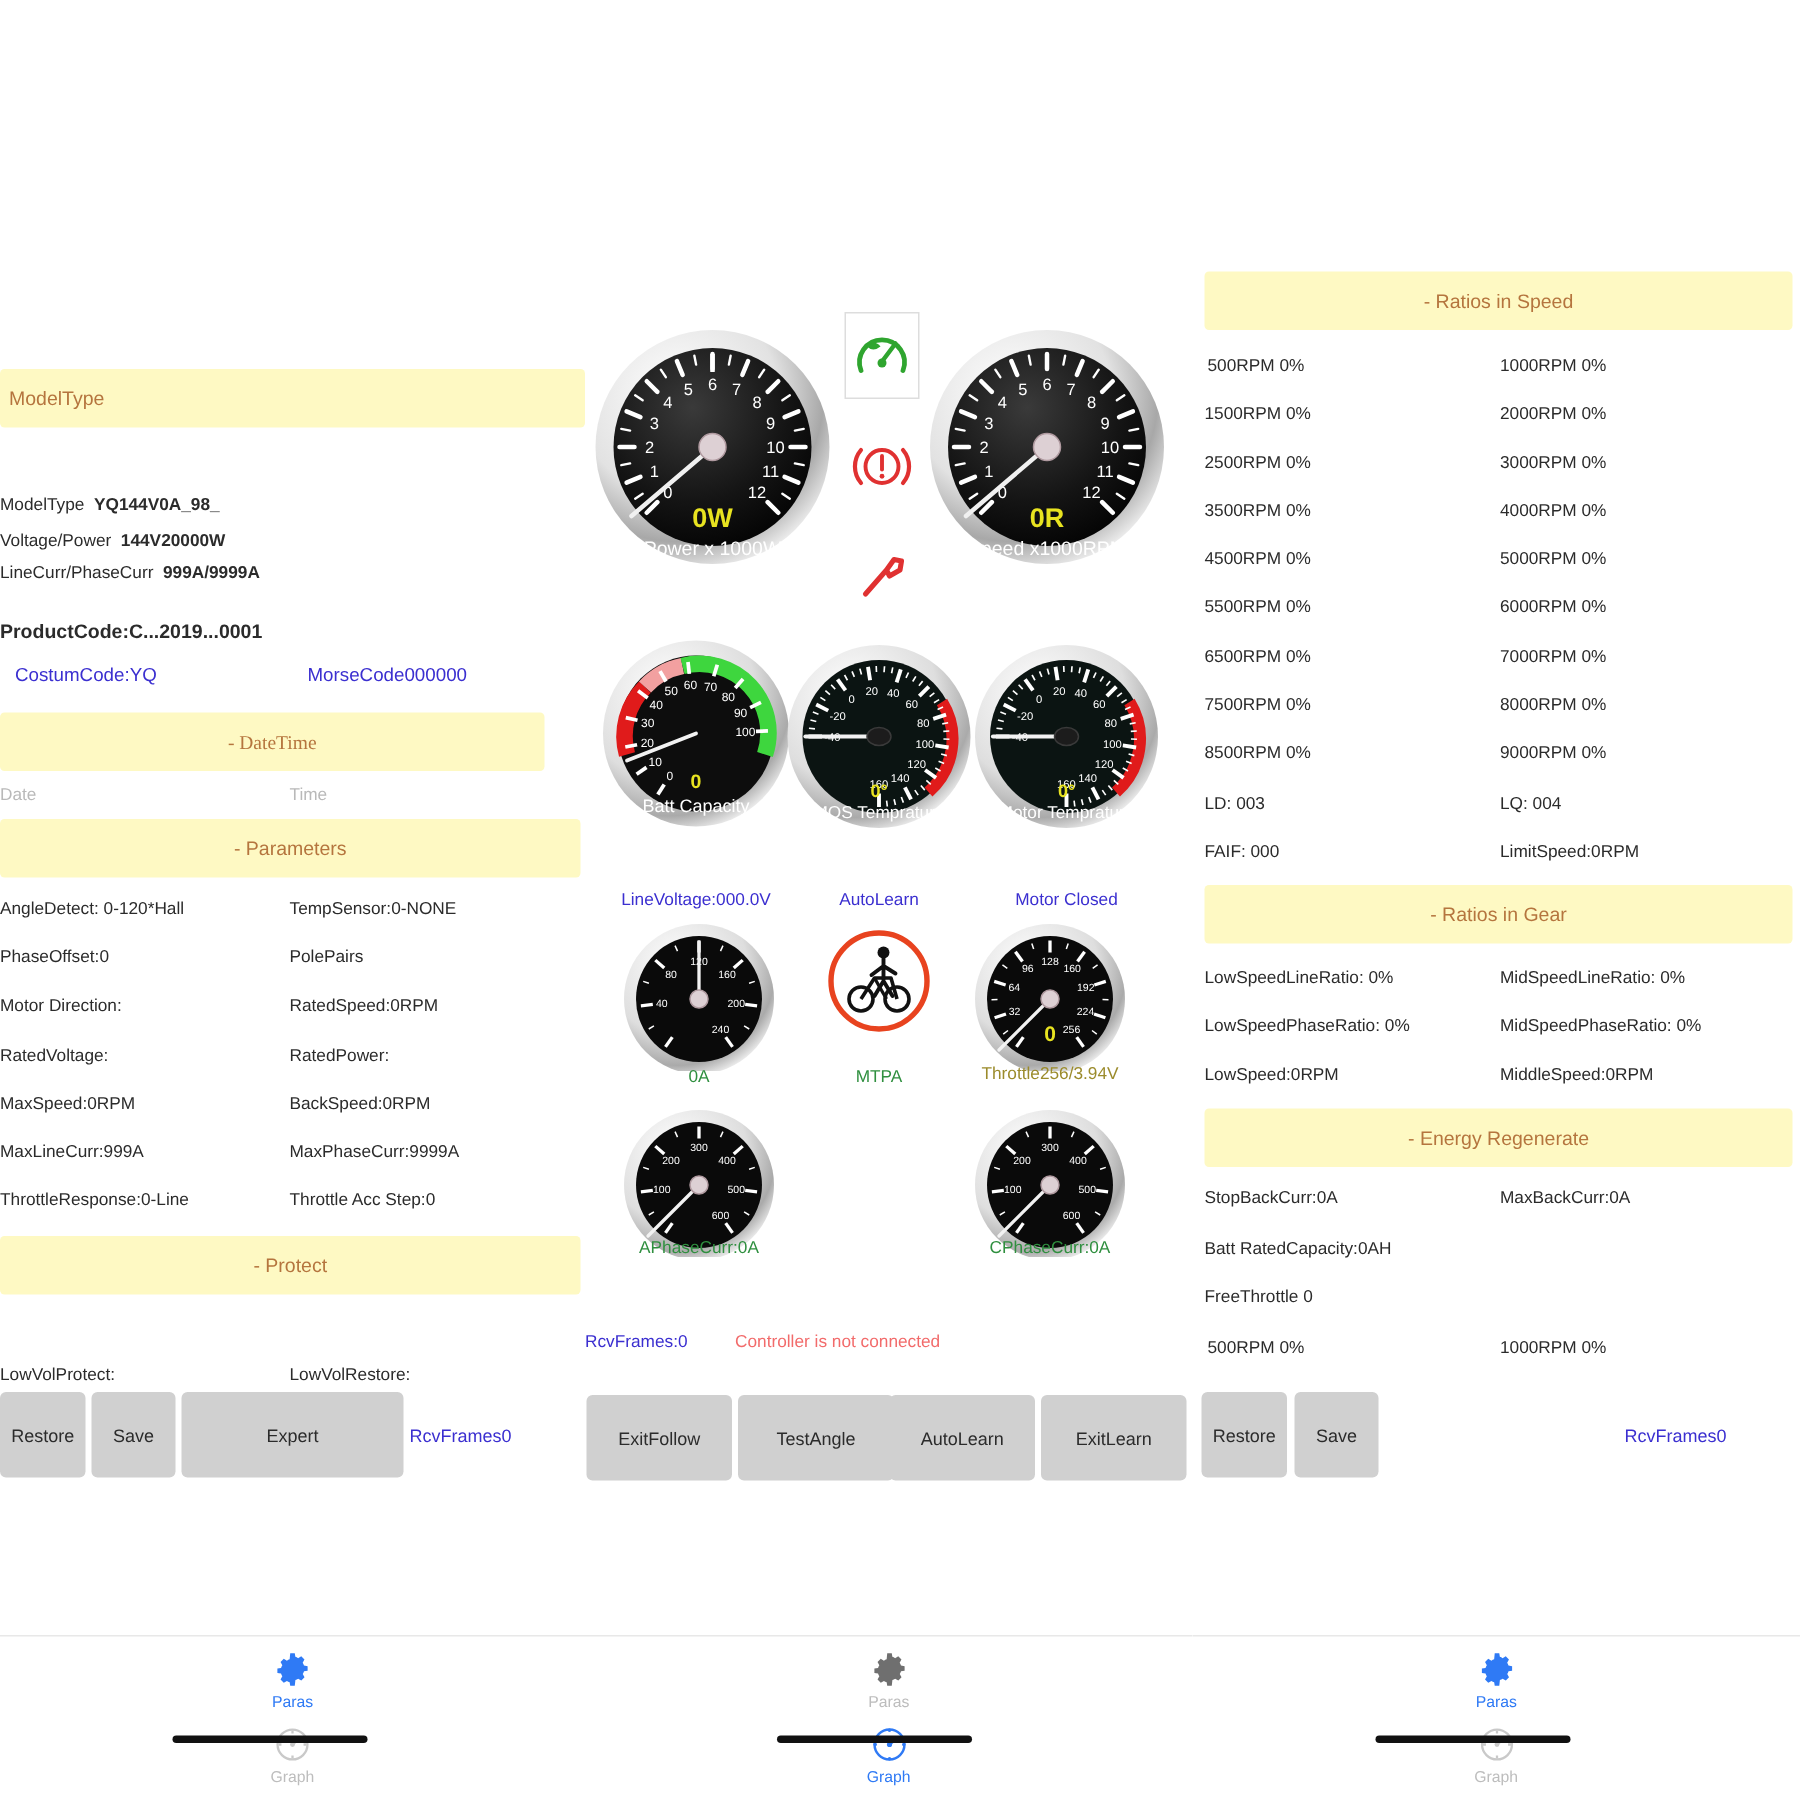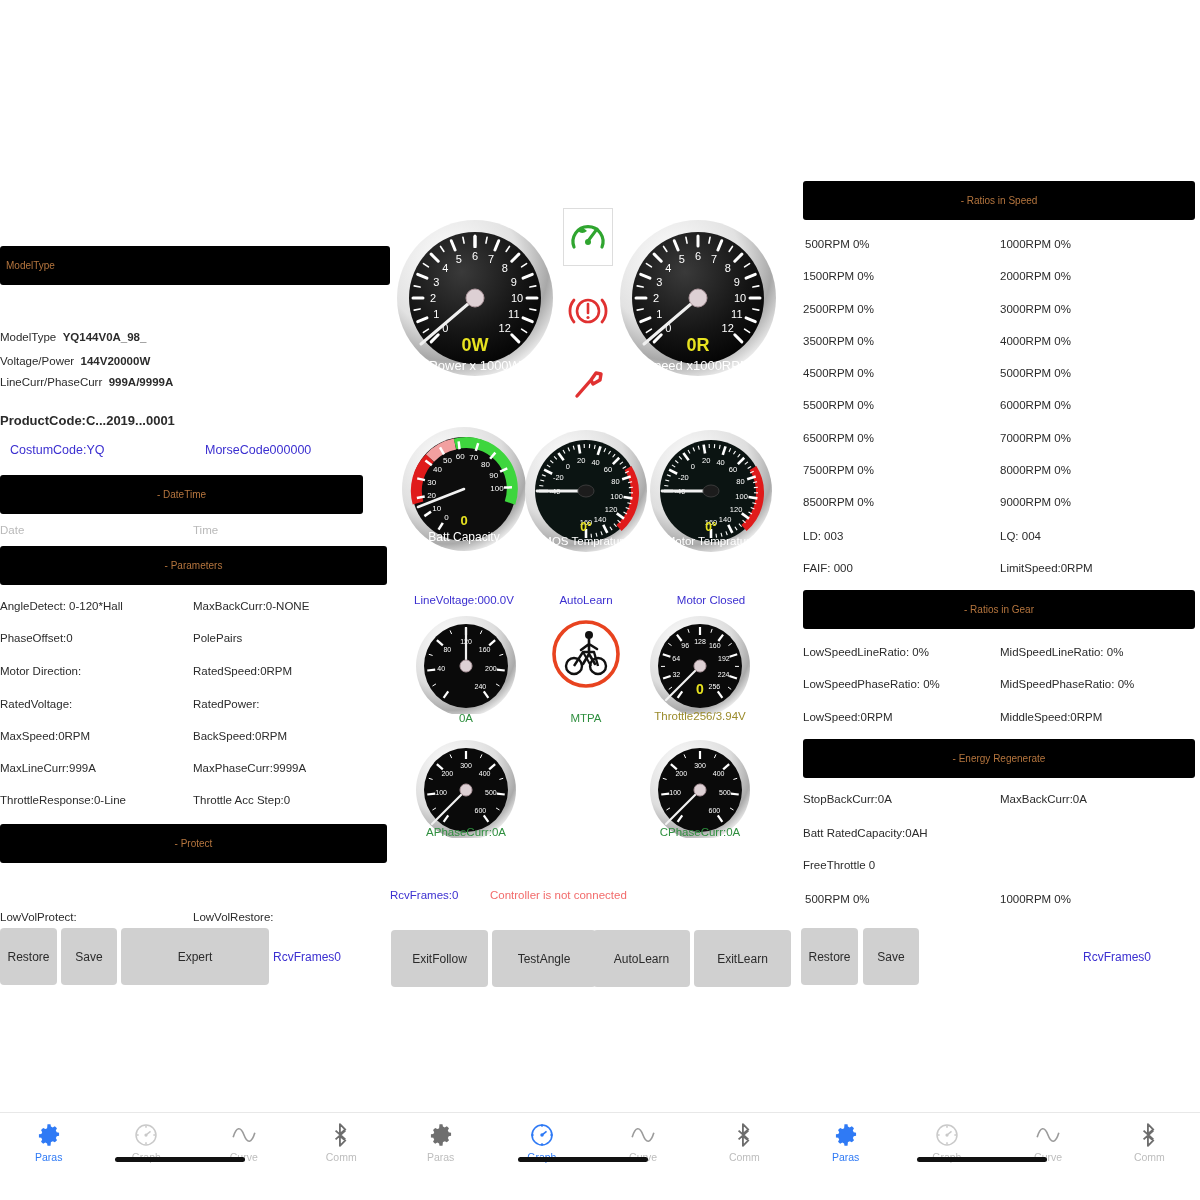--- a/index.html
+++ b/index.html
@@ -12,23 +12,23 @@
   .screen { position: relative; width: 1200px; height: 1200px; background:#fff; }
 
   
   .panel { position: absolute; top: 0; height: 1200px; background: #fff; }
   #panel-left   { left: 0px;   width: 390px; }
   #panel-center { left: 390px; width: 405px; }
   #panel-right  { left: 795px; width: 405px; }
 
   
   .sect-bar {
-    background: #000000;
+    background: #fef9c3;
     color: #b5753e;
-    font-size: 10px;
+    font-size: 13px;
     text-align: center;
     line-height: 39px;
     height: 39px;
     border-radius: 3px;
     position: absolute;
   }
   .sect-bar.left-align { text-align: left; padding-left: 6px; }
 
   
   .kv {
@@ -52,24 +52,25 @@
     text-align: center;
     display: flex; align-items: center; justify-content: center;
     height: 57px;
     cursor: pointer;
   }
 
   
   .tabbar {
     position: absolute;
     bottom: 0px;
-    height: 88px;
+    height: 110px;
     display: flex;
     background: #fff;
     border-top: 1px solid #e8e8e8;
+    flex-direction: column;
   }
   .tab {
     flex: 1;
     display: flex; flex-direction: column;
     align-items: center; justify-content: flex-start;
     padding-top: 9px;
     cursor: pointer;
   }
   .tab .ticon { width: 26px; height: 26px; display:block; }
   .tab .tlabel { font-size: 10.5px; margin-top: 3px; color: #bdbdbd; }
@@ -115,29 +116,29 @@
     </div>
     <div class="kv" style="left:0px; top:376px;">
       <span>LineCurr/PhaseCurr</span>&nbsp;&nbsp;<b>999A/9999A</b>
     </div>
 
     <div class="kv bold" style="left:0px; top:413px; font-size:13px;">ProductCode:C...2019...0001</div>
 
     <div class="kv blue" style="left:10px; top:443px; font-size:12.5px;">CostumCode:YQ</div>
     <div class="kv blue" style="left:205px; top:443px; font-size:12.5px;">MorseCode000000</div>
 
-    <div class="sect-bar" style="left:0px; top:475px; width:363px;">- DateTime</div>
+    <div class="sect-bar" style="left:0px; top:475px; width:363px;font-family:Liberation Serif, serif;">- DateTime</div>
 
     <div class="kv grey" style="left:0px; top:524px;">Date</div>
     <div class="kv grey" style="left:193px; top:524px;">Time</div>
 
     <div class="sect-bar" style="left:0px; top:546px; width:387px;">- Parameters</div>
 
     <div class="kv" style="left:0px; top:600px;">AngleDetect: 0-120*Hall</div>
-    <div class="kv" style="left:193px; top:600px;">MaxBackCurr:0-NONE</div>
+    <div class="kv" style="left:193px; top:600px;">TempSensor:0-NONE</div>
     <div class="kv" style="left:0px; top:632px;">PhaseOffset:0</div>
     <div class="kv" style="left:193px; top:632px;">PolePairs</div>
     <div class="kv" style="left:0px; top:665px;">Motor Direction:</div>
     <div class="kv" style="left:193px; top:665px;">RatedSpeed:0RPM</div>
     <div class="kv" style="left:0px; top:698px;">RatedVoltage:</div>
     <div class="kv" style="left:193px; top:698px;">RatedPower:</div>
     <div class="kv" style="left:0px; top:730px;">MaxSpeed:0RPM</div>
     <div class="kv" style="left:193px; top:730px;">BackSpeed:0RPM</div>
     <div class="kv" style="left:0px; top:762px;">MaxLineCurr:999A</div>
     <div class="kv" style="left:193px; top:762px;">MaxPhaseCurr:9999A</div>

